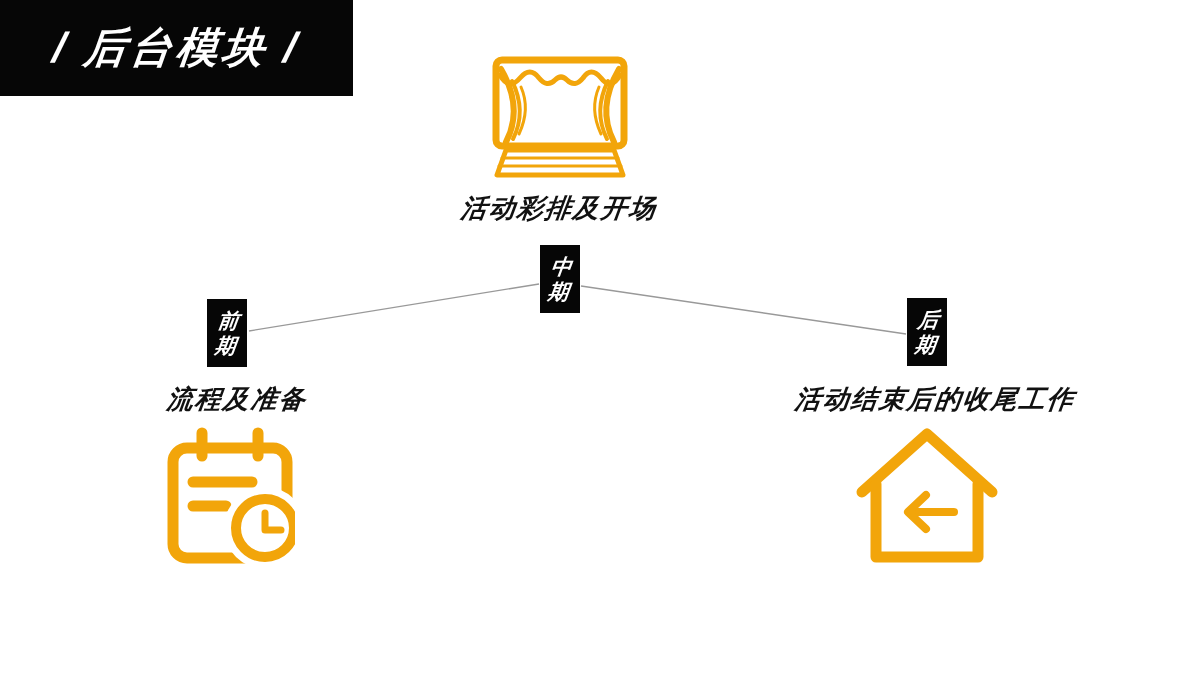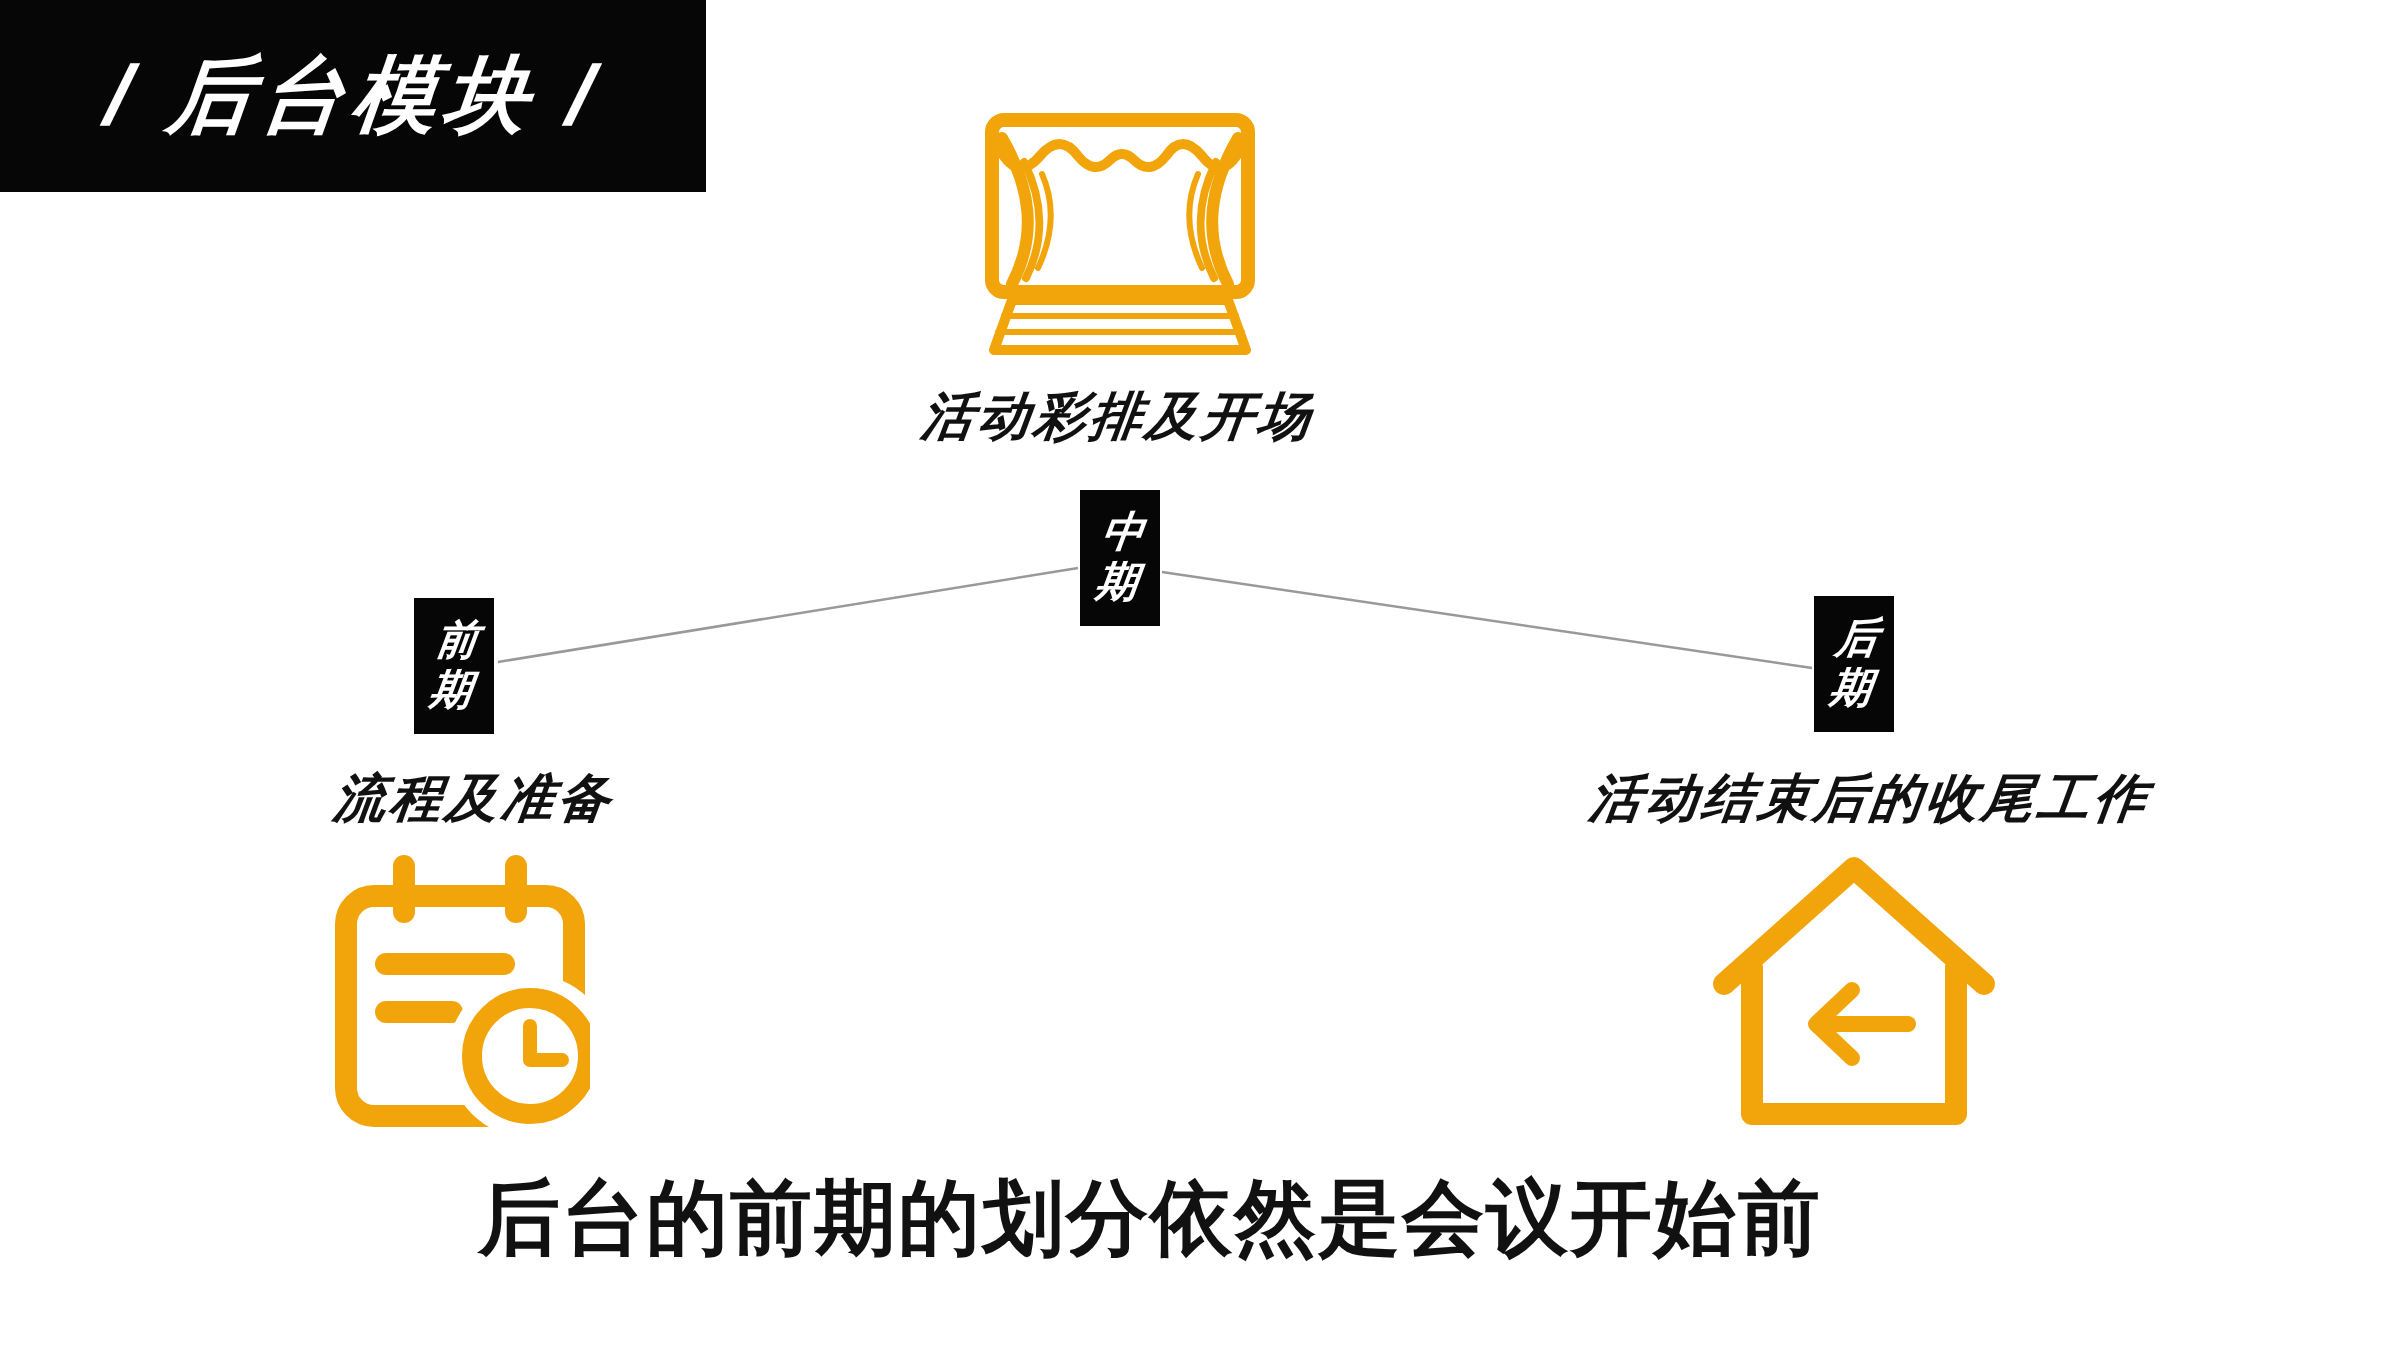--- a/index.html
+++ b/index.html
@@ -109,15 +109,14 @@
   </svg>
 
   <div class="node-label label-right">活动结束后的收尾工作</div>
   <svg class="icon icon-house" width="150" height="142" viewBox="0 0 150 142">
     <path class="ic" stroke-width="11" d="M10,68 L75,10 L140,68"></path>
     <path class="ic" stroke-width="11" d="M24,60 L24,133 L126,133 L126,60"></path>
     <path class="ic" stroke-width="8" d="M102,88 H58"></path>
     <path class="ic" stroke-width="8" d="M74,71 L56,88 L74,105"></path>
   </svg>
 
-  <div class="caption">后台的前期的划分依然是会议开始前</div>
 
 </div>
 
 </body></html>

